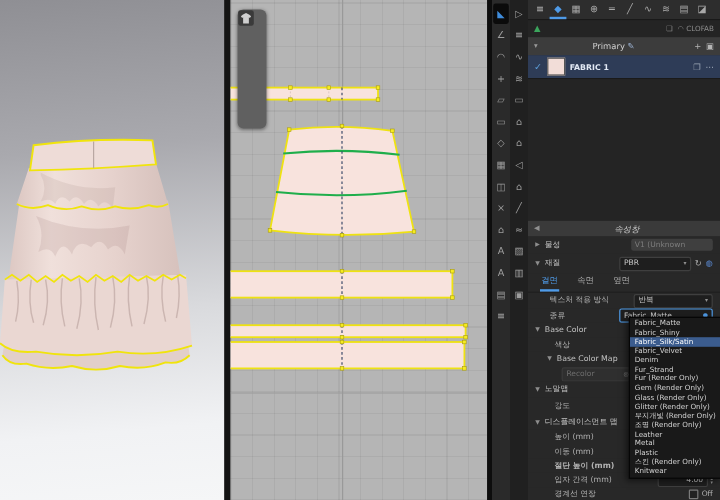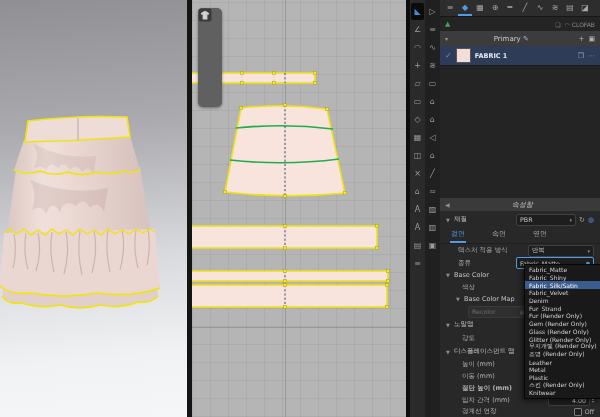--- a/index.html
+++ b/index.html
@@ -61,21 +61,21 @@
   .prow{display:flex;align-items:center;padding:0 6px;font-size:6.5px;color:#b3b3b3;background:#282828;}
   .prow .arr{color:#8d8d8d;font-size:5px;width:8px;}
   .prow .lbl{flex:1;white-space:nowrap;overflow:hidden;}
   .hdr{color:#c4c4c4;}
   .field{background:#1e1e1e;border:1px solid #3f3f3f;border-radius:2px;color:#c9c9c9;
       height:10px;display:flex;align-items:center;padding:0 3px;font-size:6.3px;white-space:nowrap;overflow:hidden;}
   .field .cardn{margin-left:auto;font-size:5px;color:#8f8f8f;padding-left:3px;}
   .disabledf{color:#6f6f6f;background:#2f2f2f;border-color:#3a3a3a;}
   .ghostbox{background:#3f3f3f;color:#7e7e7e;border-radius:2px;height:10px;display:flex;align-items:center;
       padding:0 3px;font-size:6.3px;width:62px;white-space:nowrap;overflow:hidden;}
-  .tabs{height:15px;display:flex;align-items:flex-end;gap:25px;padding:0 10px;background:#282828;border-bottom:1px solid #1e1e1e;}
+  .tabs{height:15px;display:flex;align-items:flex-end;gap:14px;padding:0 10px;background:#282828;border-bottom:1px solid #1e1e1e;}
   .tab{font-size:7px;color:#ababab;padding:2px 1px;border-bottom:2px solid transparent;}
   .tab.active{color:#4f9be8;border-bottom-color:#4f9be8;}
   .stepper{display:flex;flex-direction:column;line-height:3.5px;font-size:4px;color:#9a9a9a;margin-left:2px;}
   .cb{width:6px;height:6px;border:1px solid #7a7a7a;border-radius:1px;margin-right:3px;background:#222;}
   .offlbl{font-size:6.3px;color:#b3b3b3;}
   
   .dd{position:absolute;left:84px;top:264px;width:75px;background:#191919;border:1px solid #060606;
       box-shadow:-2px 2px 5px rgba(0,0,0,.5);z-index:5;list-style:none;margin:0;padding:1px 0;}
   .dd li{height:7.7px;display:flex;align-items:center;padding:0 4px;font-size:6px;color:#d2d2d2;white-space:nowrap;overflow:hidden;}
   .dd li.highlight{background:#3b5c8e;color:#fff;}
@@ -314,20 +314,25 @@
       <span class="mi">⋯</span>
     </div>
 
     <div class="filler"></div>
 
     <div class="ptitle">
       <span class="back">◀</span>
       <span class="t">속성창</span>
     </div>
 
+    <div class="prow" style="height:14px;">
+      <span class="arr">▶</span>
+      <span class="lbl hdr">물성</span>
+      <span class="ghostbox">V1 (Unknown</span>
+    </div>
 
     <div class="prow" style="height:17px;">
       <span class="arr">▼</span>
       <span class="lbl hdr">재질</span>
       <span class="field" style="width:52px;">
         <span>PBR</span>
           <span class="cardn">▾</span>
       </span>
       <span class="mics">↻</span>
       <span class="mics blue">◍</span>

